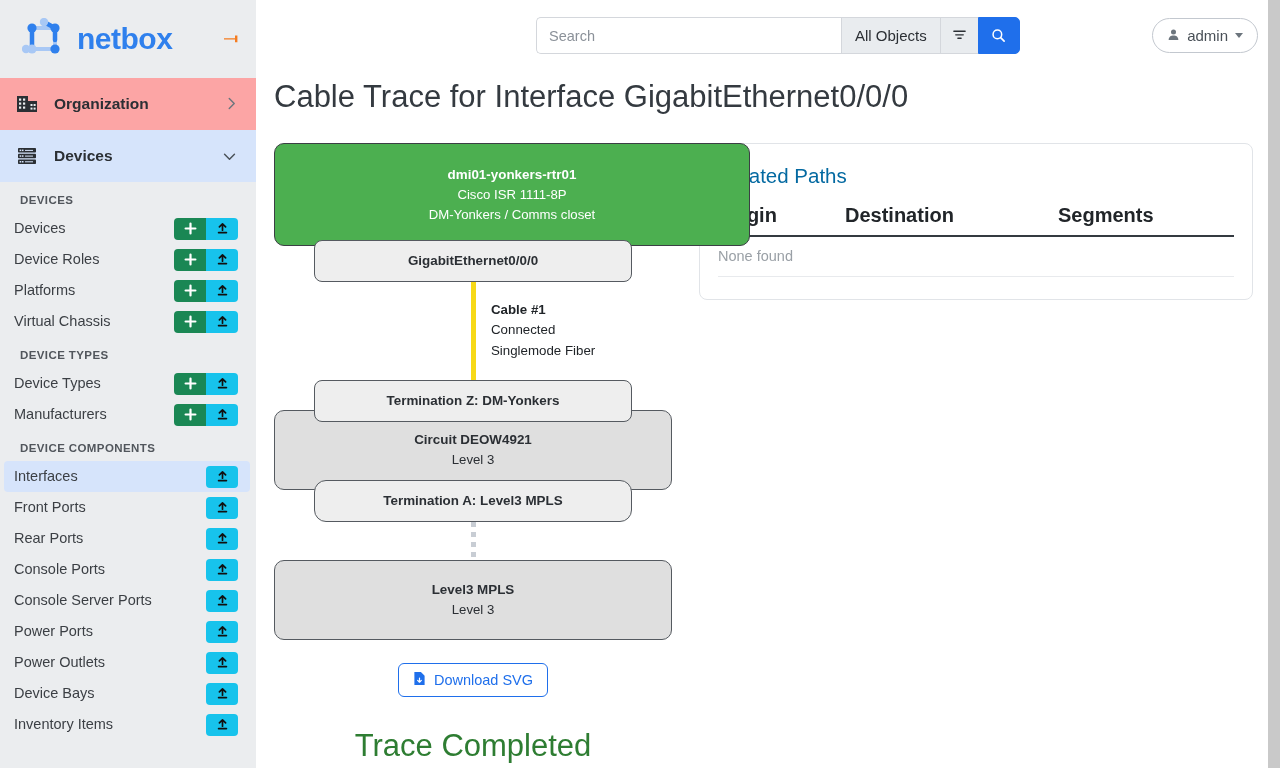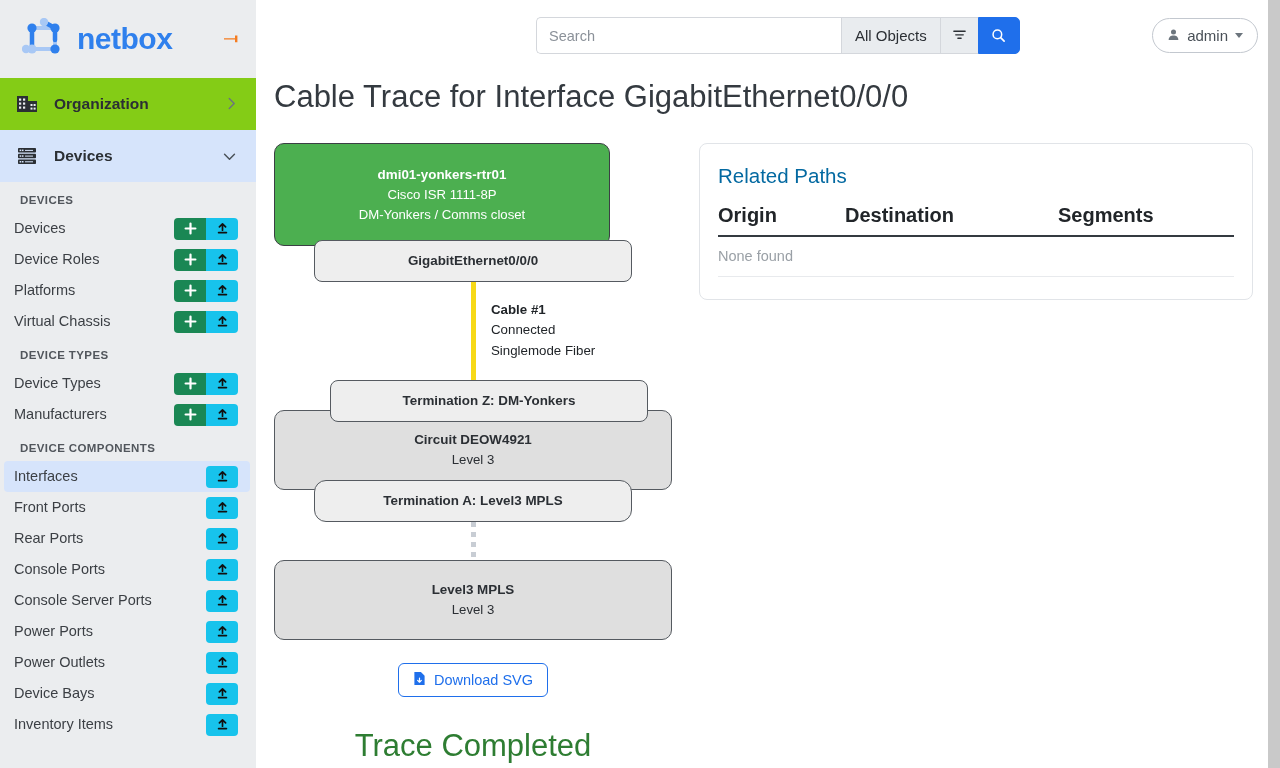--- a/index.html
+++ b/index.html
@@ -28,21 +28,21 @@
     font-size: 30px; font-weight: 700; color: #2f80ed;
     letter-spacing: -0.5px; line-height: 1;
   }
   .pin-icon { width: 18px; height: 18px; flex: 0 0 18px; }
 
   .nav-group {
     display: flex; align-items: center;
     height: 52px; padding: 0 20px 0 14px;
     cursor: pointer; gap: 14px;
   }
-  .nav-group.plain { background: #84cc16; }
+  .nav-group.plain { background: #fca5a5; }
   .nav-group.active { background: #d6e4fb; }
   .nav-group .gicon { width: 26px; flex: 0 0 26px; display:flex; align-items:center; justify-content:center;}
   .nav-group .glabel {
     flex: 1; font-size: 15.5px; font-weight: 700; color: #2b2f34;
   }
   .nav-group .gchev { color: #6c757d; font-size: 13px; line-height: 1; }
 
   .sect-head {
     font-size: 11.5px; font-weight: 700; color: #51565c;
     letter-spacing: 0.4px; padding: 12px 0 7px 20px; text-transform: uppercase;
@@ -123,31 +123,31 @@
   .trace-svgarea { position: relative; width: 400px; height: 500px; }
 
   .tnode {
     position: absolute; display: flex; flex-direction: column;
     align-items: center; justify-content: center; text-align: center;
   }
   .tnode .t1 { font-size: 13.4px; font-weight: 700; line-height: 1.5; }
   .tnode .t2 { font-size: 13.2px; font-weight: 400; line-height: 1.5; }
 
   .node-device {
-    left: 0; top: 0; width: 336px; height: 103px;
+    left: 0; top: 0; width: 476px; height: 103px;
     background: #4caf50; border: 1px solid #3b3f44; border-radius: 10px;
     color: #ffffff; z-index: 1;
   }
   .node-iface {
     left: 40px; top: 97px; width: 318px; height: 42px;
     background: #eeeeee; border: 1px solid #555a60; border-radius: 8px;
     color: #2b2f34; z-index: 3;
   }
   .node-termz {
-    left: 56px; top: 237px; width: 318px; height: 42px;
+    left: 40px; top: 237px; width: 318px; height: 42px;
     background: #eeeeee; border: 1px solid #555a60; border-radius: 8px;
     color: #2b2f34; z-index: 3;
   }
   .node-circuit {
     left: 0; top: 267px; width: 398px; height: 80px;
     background: #dfdfdf; border: 1px solid #555a60; border-radius: 10px;
     color: #2b2f34; z-index: 2;
   }
   .node-terma {
     left: 40px; top: 337px; width: 318px; height: 42px;

